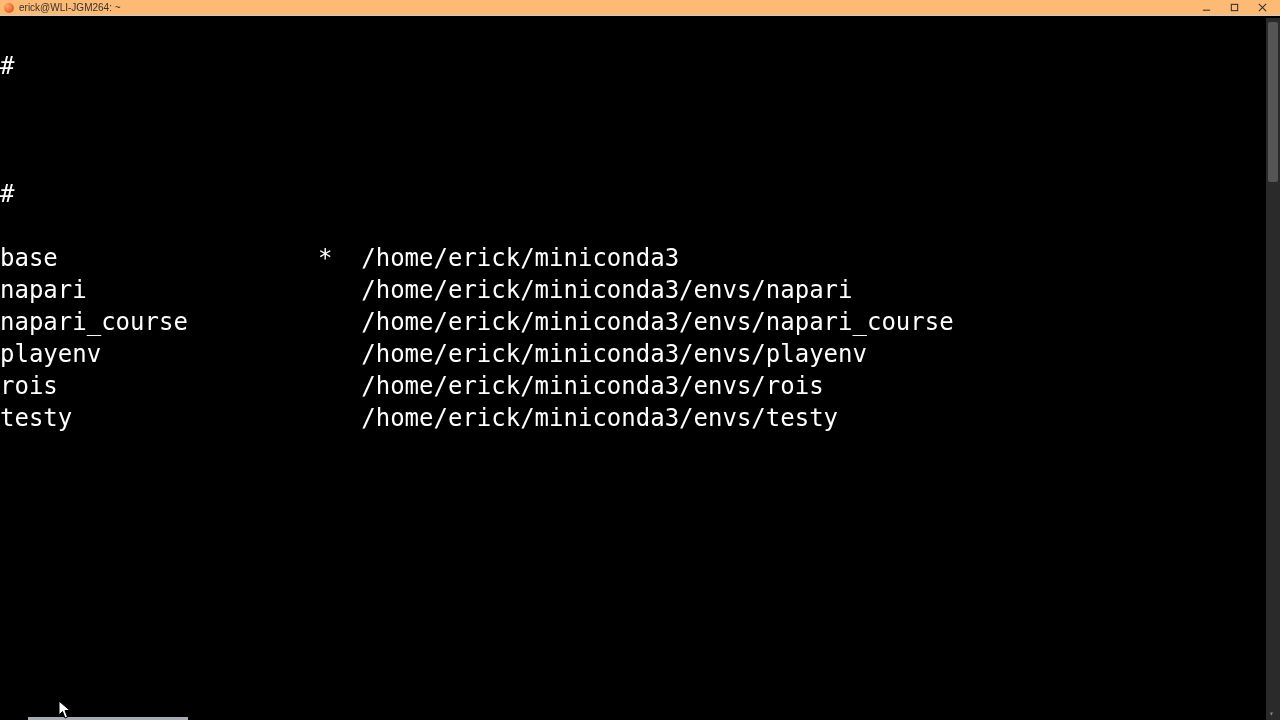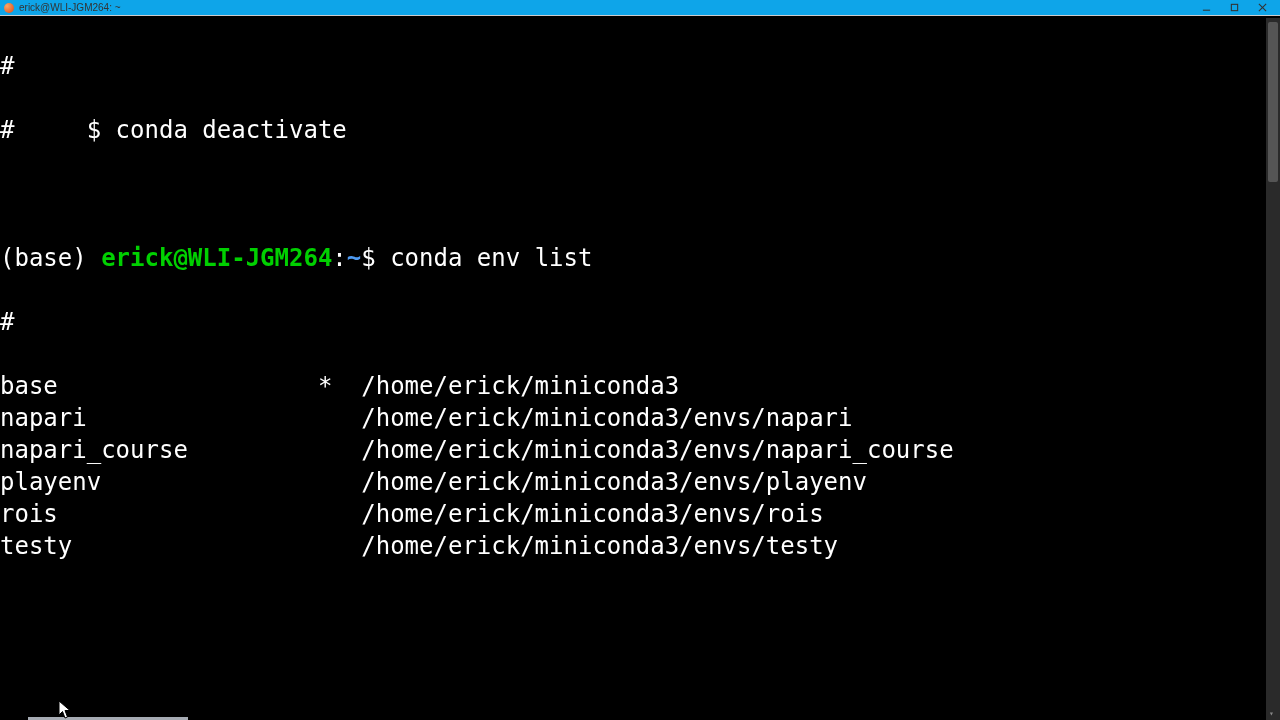--- a/index.html
+++ b/index.html
@@ -1,21 +1,21 @@
 <!DOCTYPE html>
 <html><head>
 <meta charset="utf-8">
 <style>
   * { margin: 0; padding: 0; box-sizing: border-box; }
   html, body { width: 1280px; height: 720px; overflow: hidden; font-family: "Consolas", "Menlo", "DejaVu Sans Mono", monospace; }
   body { background: #000; color: #fff; }
 
   .titlebar {
     height: 16px;
-    background: #0ea5e9;
+    background: #fdba74;
     border-bottom: 1px solid #ccc;
     display: flex;
     align-items: center;
     padding: 0 4px;
     font-family: "Segoe UI", Tahoma, sans-serif;
     font-size: 10px;
     color: #333;
     position: relative;
   }
   .titlebar .app-icon {
@@ -111,23 +111,21 @@
   <div class="winbtn">
     <svg viewBox="0 0 10 10">
         <line x1="1" y1="1" x2="9" y2="9"></line>
         <line x1="9" y1="1" x2="1" y2="9"></line>
       </svg>
   </div>
 </div>
 
 <div class="terminal">
 <span class="row">#</span>
-<span class="row">#     $ conda deactivate</span>
 <span class="row"> </span>
-<span class="row"><span class="white">(base) </span><span class="green">erick@WLI-JGM264</span><span class="white">:</span><span class="blue">~</span><span class="prompt-dollar">$ </span><span class="white">conda env list</span></span>
 <span class="row">#</span>
 <span class="row">base                  *  /home/erick/miniconda3</span><span class="row">napari                   /home/erick/miniconda3/envs/napari</span><span class="row">napari_course            /home/erick/miniconda3/envs/napari_course</span><span class="row">playenv                  /home/erick/miniconda3/envs/playenv</span><span class="row">rois                     /home/erick/miniconda3/envs/rois</span><span class="row">testy                    /home/erick/miniconda3/envs/testy</span>
 <span class="row"> </span>
 
 
 
 
 
 
 

